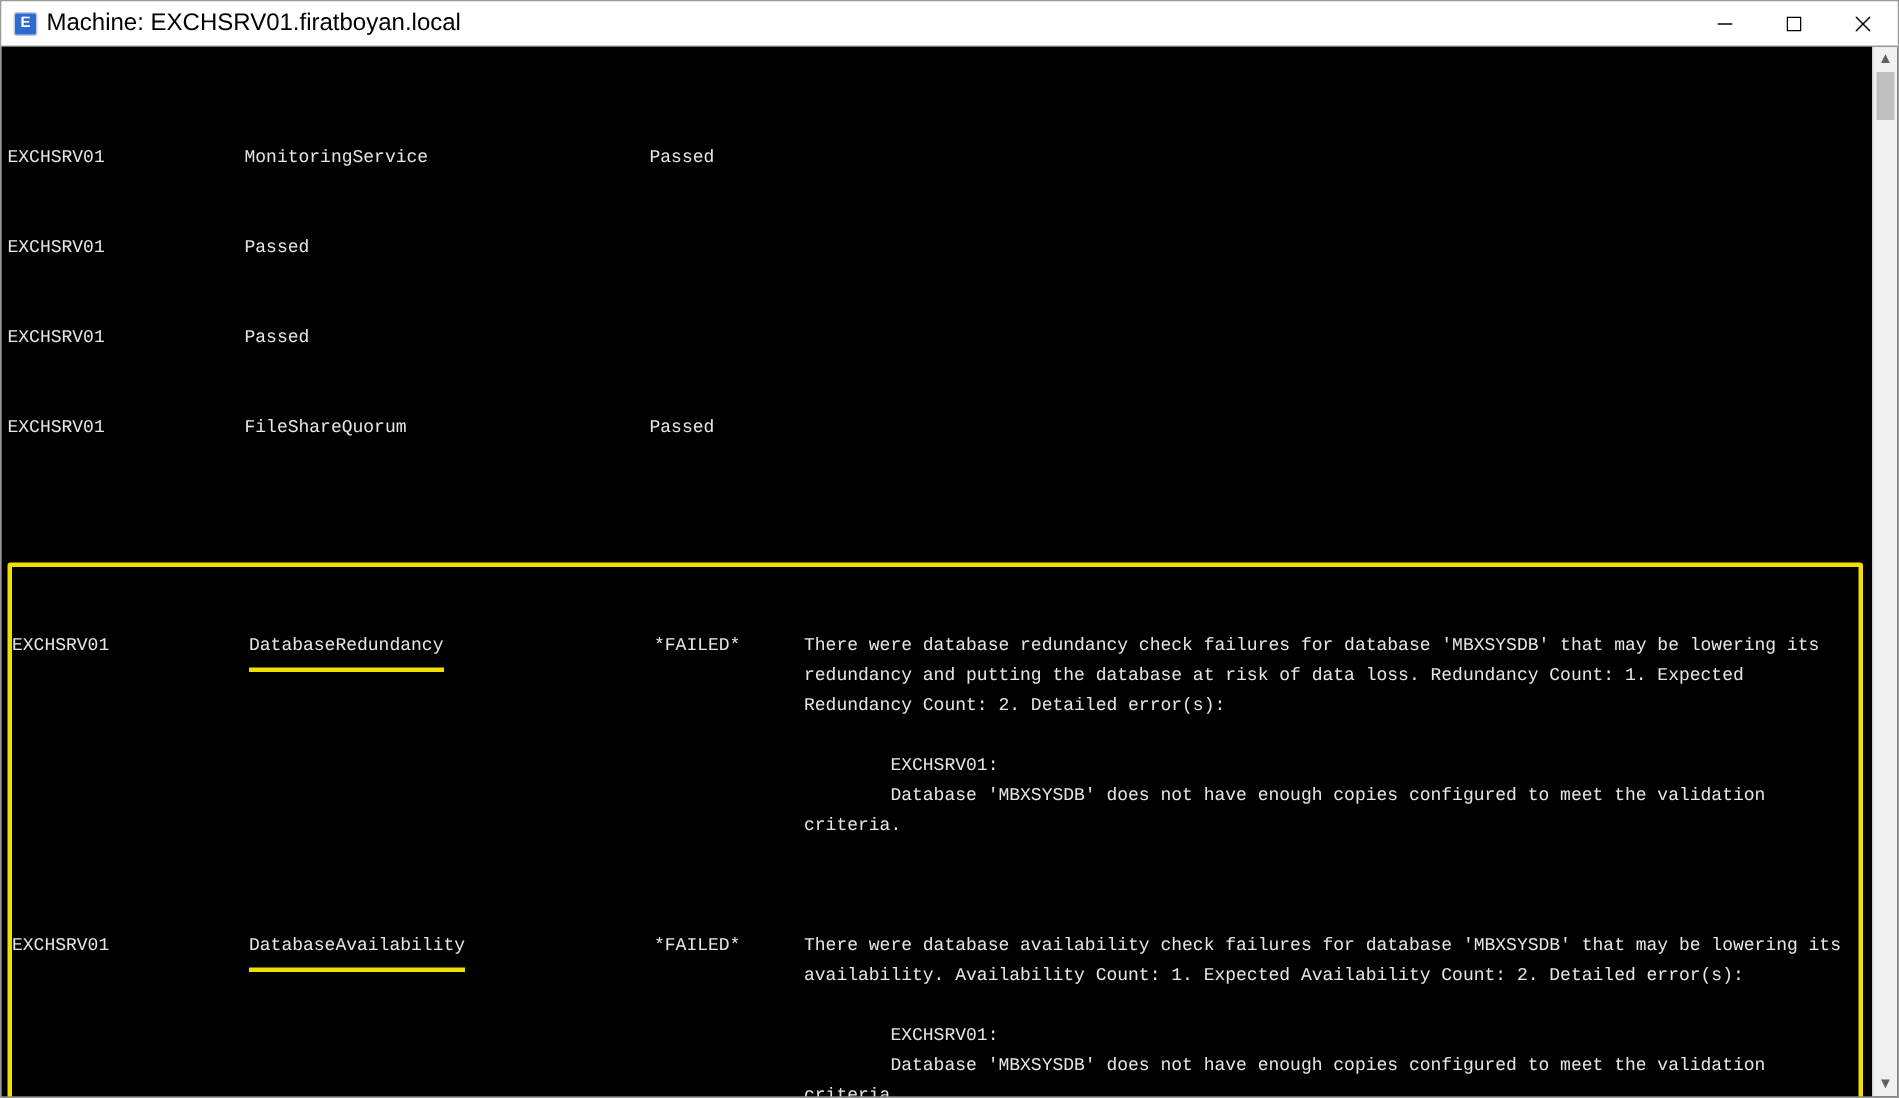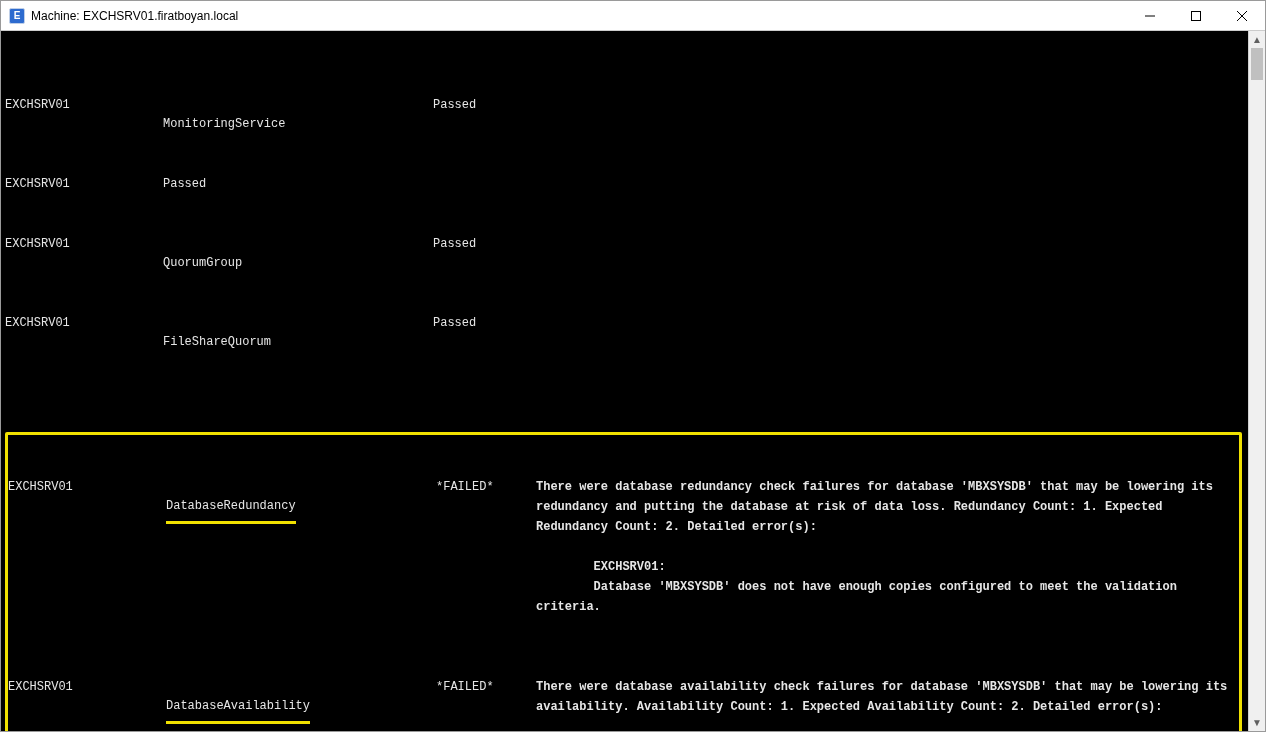--- a/index.html
+++ b/index.html
@@ -14,21 +14,21 @@
     width: 1266px; height: 732px;
     border: 1px solid #9a9a9a;
     display: flex; flex-direction: column;
     background: #fff;
   }
   .titlebar {
     height: 30px;
     display: flex; align-items: center;
     background: #fff;
     border-bottom: 1px solid #ccc;
-    font-size: 12px;
+    font-size: 16px;
     color: #000;
   }
   .app-icon {
     width: 16px; height: 16px;
     margin: 0 6px 0 8px;
     background: #2d6bcf;
     border-radius: 2px;
     position: relative;
     display: inline-flex; align-items: center; justify-content: center;
     color: #fff; font-weight: bold; font-size: 10px;
@@ -80,23 +80,23 @@
     top:0; left:0; right:17px; bottom:0;
     font-family: "Consolas","Courier New",monospace;
     font-size: 12px;
     line-height: 20px;
     color: #e6e6e6;
     white-space: pre;
     padding: 4px 0 0 4px;
   }
   .row { display: flex; }
   .col-server { width: 158px; flex: 0 0 158px; }
-  .col-check  { width: 270px; flex: 0 0 270px; margin-top: 19px; }
+  .col-check  { width: 270px; flex: 0 0 270px; }
   .col-result { width: 100px; flex: 0 0 100px; }
-  .col-error  { flex: 1 1 auto; white-space: pre-wrap; font-weight: bold; }
+  .col-error  { flex: 1 1 auto; white-space: pre-wrap; }
 
   .underline-yellow {
     border-bottom: 3px solid #f0e000;
     padding-bottom: 5px;
     display: inline-block;
   }
 
   .highlight-box {
     border: 3px solid #f0e000;
     border-radius: 2px;
@@ -139,21 +139,20 @@
         <span class="col-server">EXCHSRV01</span>
         <span class="col-check">MonitoringService</span>
         <span class="col-result">Passed</span>
       </div>
       <div class="row">
         <span class="col-server">EXCHSRV01</span>
         <span class="col-result">Passed</span>
       </div>
       <div class="row">
         <span class="col-server">EXCHSRV01</span>
-        <span class="col-check">QuorumGroup</span>
         <span class="col-result">Passed</span>
       </div>
       <div class="row">
         <span class="col-server">EXCHSRV01</span>
         <span class="col-check">FileShareQuorum</span>
         <span class="col-result">Passed</span>
       </div>
 
       
       <div class="highlight-box">

